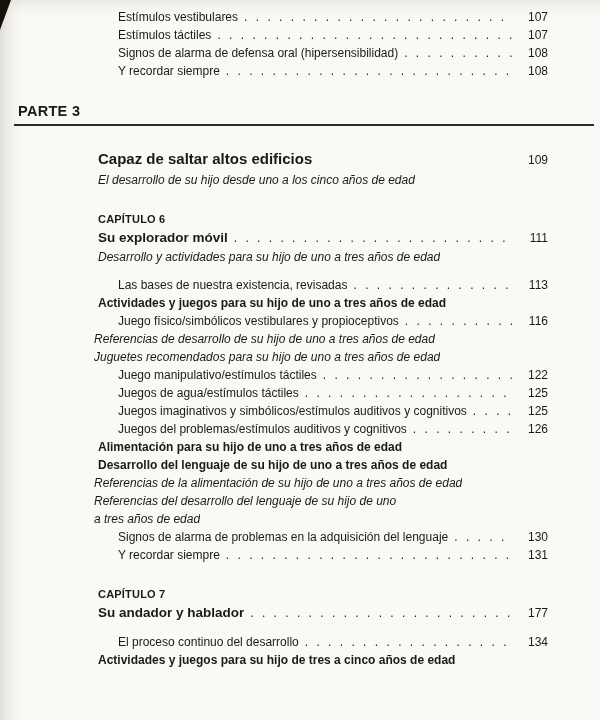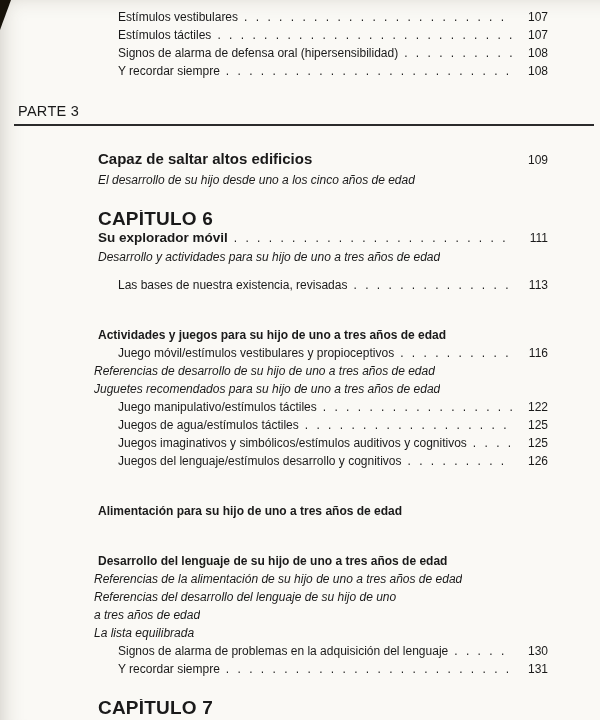--- a/index.html
+++ b/index.html
@@ -27,35 +27,35 @@
 
   
   .block { }
   .b-tail { margin-top:2px; }
   .b-part { margin-top:22px; }
   .b-intro { margin-top:22px; }
   .b-chapter-head { margin-top:21px; }
   .b-body { margin-top:10px; }
 
   
-  .part-label { font-weight:normal; font-size:14.5px; line-height:18px; letter-spacing:0.3px; }
+  .part-label { font-weight:bold; font-size:14.5px; line-height:18px; letter-spacing:0.3px; }
   .part-rule { height:2px; background:#2b2b2b; margin:4px -46px 0 -4px; }
 
   
   .row { display:flex; align-items:baseline; line-height:18px; font-size:12px; overflow:hidden; }
   .ind-0 { margin-left:80px; }
   .ind-1 { margin-left:100px; }
   .ind-2 { margin-left:76px; }
 
   .s-normal { }
-  .s-bold { font-weight:bold;margin-top:32px; }
+  .s-bold { font-weight:bold; }
   .s-italic { font-style:italic; }
   .s-part-title { font-weight:bold; font-size:15px; line-height:21px; }
   .s-chapter-title { font-weight:bold; font-size:13.5px; line-height:19px; }
-  .s-chapter-label { font-weight:bold; font-size:19px; line-height:18px; letter-spacing:0.2px; }
+  .s-chapter-label { font-weight:bold; font-size:11px; line-height:18px; letter-spacing:0.2px; }
 
   .txt { white-space:nowrap; flex:0 1 auto; min-width:0; overflow:hidden; }
   .leader { flex:1 1 0; min-width:6px; overflow:hidden; margin:0 6px; height:14px; }
   .leader::after {
     content:". . . . . . . . . . . . . . . . . . . . . . . . . . . . . . . . . . . . . . . . . . . . . . . . . . . . . . . . . . . . . . . . . . . . . . . . . . . . . . . .";
     white-space:nowrap;
     letter-spacing:2.5px;
     font-size:12px; font-weight:400; font-style:normal;
     color:#1c1c1c;
   }
@@ -122,21 +122,21 @@
       <div class="block b-body">
         <div class="row ind-1 s-normal">
           <span class="txt">Las bases de nuestra existencia, revisadas</span>
           <span class="leader"></span>
           <span class="page-num">113</span>
         </div>
         <div class="row ind-0 s-bold">
           <span class="txt">Actividades y juegos para su hijo de uno a tres años de edad</span>
         </div>
         <div class="row ind-1 s-normal">
-          <span class="txt">Juego móvil/estímulos vestibulares y propioceptivos</span>
+          <span class="txt">Juego físico/simbólicos vestibulares y propioceptivos</span>
           <span class="leader"></span>
           <span class="page-num">116</span>
         </div>
         <div class="row ind-2 s-italic">
           <span class="txt">Referencias de desarrollo de su hijo de uno a tres años de edad</span>
         </div>
         <div class="row ind-2 s-italic">
           <span class="txt">Juguetes recomendados para su hijo de uno a tres años de edad</span>
         </div>
         <div class="row ind-1 s-normal">
@@ -148,41 +148,38 @@
           <span class="txt">Juegos de agua/estímulos táctiles</span>
           <span class="leader"></span>
           <span class="page-num">125</span>
         </div>
         <div class="row ind-1 s-normal">
           <span class="txt">Juegos imaginativos y simbólicos/estímulos auditivos y cognitivos</span>
           <span class="leader"></span>
           <span class="page-num">125</span>
         </div>
         <div class="row ind-1 s-normal">
-          <span class="txt">Juegos del lenguaje/estímulos desarrollo y cognitivos</span>
+          <span class="txt">Juegos del problemas/estímulos auditivos y cognitivos</span>
           <span class="leader"></span>
           <span class="page-num">126</span>
         </div>
         <div class="row ind-0 s-bold">
           <span class="txt">Alimentación para su hijo de uno a tres años de edad</span>
         </div>
         <div class="row ind-0 s-bold">
           <span class="txt">Desarrollo del lenguaje de su hijo de uno a tres años de edad</span>
         </div>
         <div class="row ind-2 s-italic">
           <span class="txt">Referencias de la alimentación de su hijo de uno a tres años de edad</span>
         </div>
         <div class="row ind-2 s-italic">
           <span class="txt">Referencias del desarrollo del lenguaje de su hijo de uno</span>
         </div>
         <div class="row ind-2 s-italic">
           <span class="txt">a tres años de edad</span>
-        </div>
-        <div class="row ind-2 s-italic">
-          <span class="txt">La lista equilibrada</span>
         </div>
         <div class="row ind-1 s-normal">
           <span class="txt">Signos de alarma de problemas en la adquisición del lenguaje</span>
           <span class="leader"></span>
           <span class="page-num">130</span>
         </div>
         <div class="row ind-1 s-normal">
           <span class="txt">Y recordar siempre</span>
           <span class="leader"></span>
           <span class="page-num">131</span>
@@ -191,14 +188,24 @@
       <div class="block b-chapter-head">
         <div class="row ind-0 s-chapter-label">
           <span class="txt">CAPÍTULO 7</span>
         </div>
         <div class="row ind-0 s-chapter-title">
           <span class="txt">Su andador y hablador</span>
           <span class="leader"></span>
           <span class="page-num">177</span>
         </div>
       </div>
+      <div class="block b-body">
+        <div class="row ind-1 s-normal">
+          <span class="txt">El proceso continuo del desarrollo</span>
+          <span class="leader"></span>
+          <span class="page-num">134</span>
+        </div>
+        <div class="row ind-0 s-bold">
+          <span class="txt">Actividades y juegos para su hijo de tres a cinco años de edad</span>
+        </div>
+      </div>
     </div>
 </div>
 
 </body></html>

